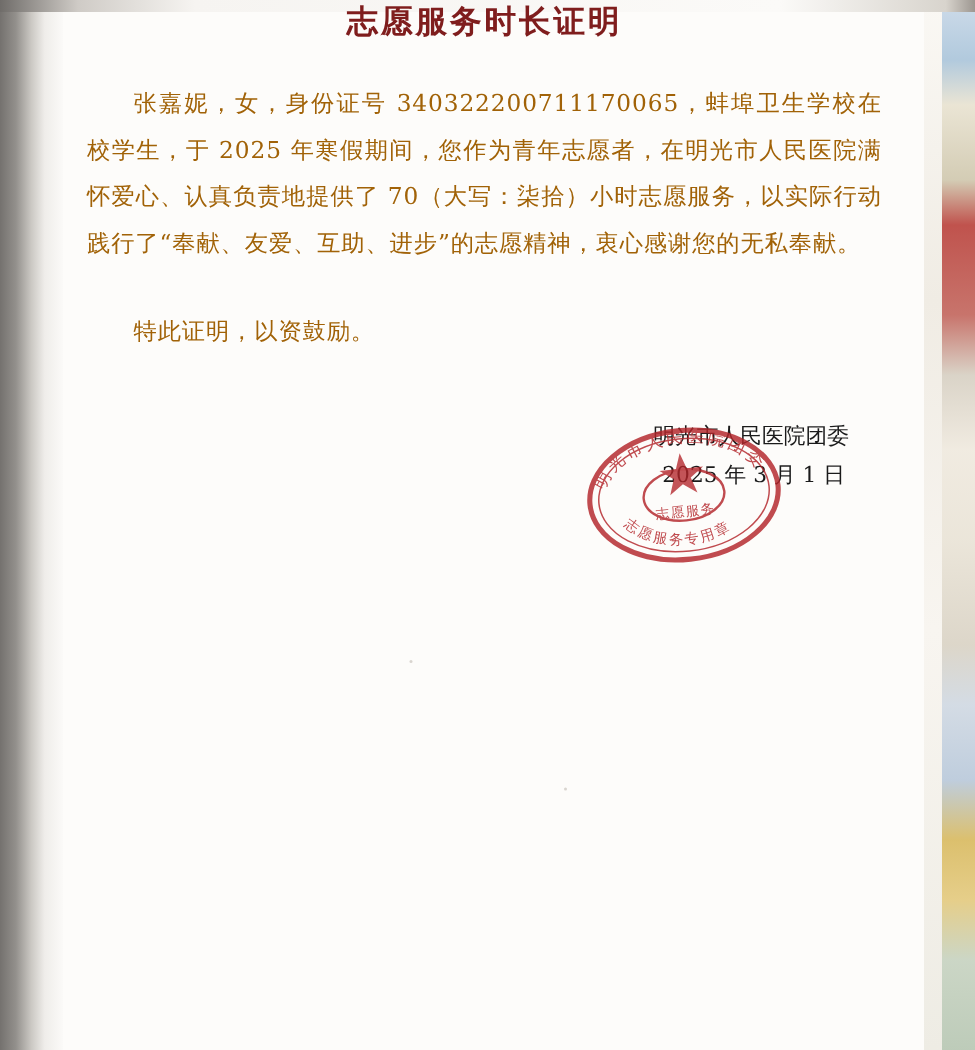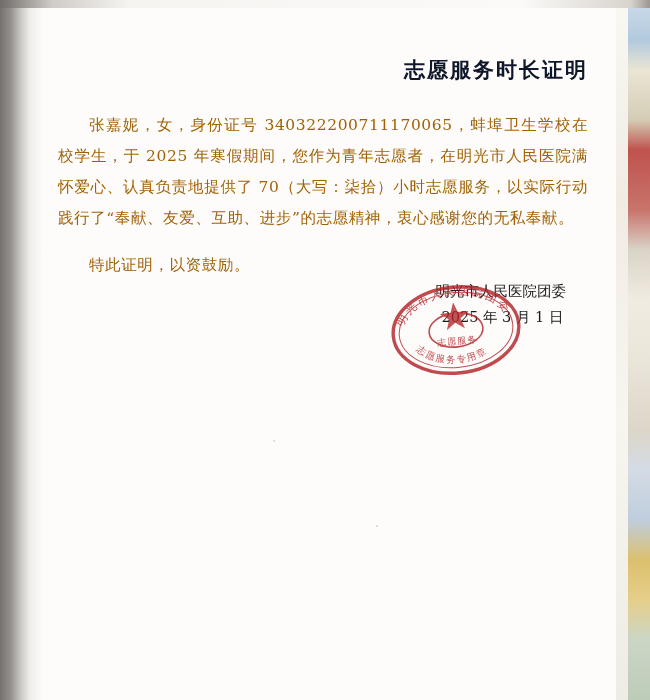--- a/index.html
+++ b/index.html
@@ -70,46 +70,45 @@
 
   .content {
     position: absolute;
     left: 58px;
     top: 0;
     width: 530px;
     height: 700px;
   }
 
   .doc-title {
-    text-align: right;
+    text-align: center;
     font-size: 21px;
     font-weight: bold;
     letter-spacing: 2px;
-    color: #0f172a;
-    margin-top: 56px;
+    color: #7f1d1d;
     font-family: "DejaVu Serif", "Liberation Serif", serif;
   }
 
   .body-text {
     margin-top: 26px;
     font-size: 15.5px;
     line-height: 31px;
     color: #a16207;
     text-align: justify;
     text-justify: inter-ideograph;
     letter-spacing: 0.6px;
     font-family: "DejaVu Serif", "Liberation Serif", serif;
   }
 
   .para {
     text-indent: 2em;
     margin: 0;
   }
   .para + .para {
-    margin-top: 16px;
+    margin-top: 28px;
   }
 
   .signature-block {
     position: absolute;
     right: 22px;
     top: 278px;
     text-align: left;
     font-size: 14.5px;
     line-height: 26px;
     color: #1a1a1a;

